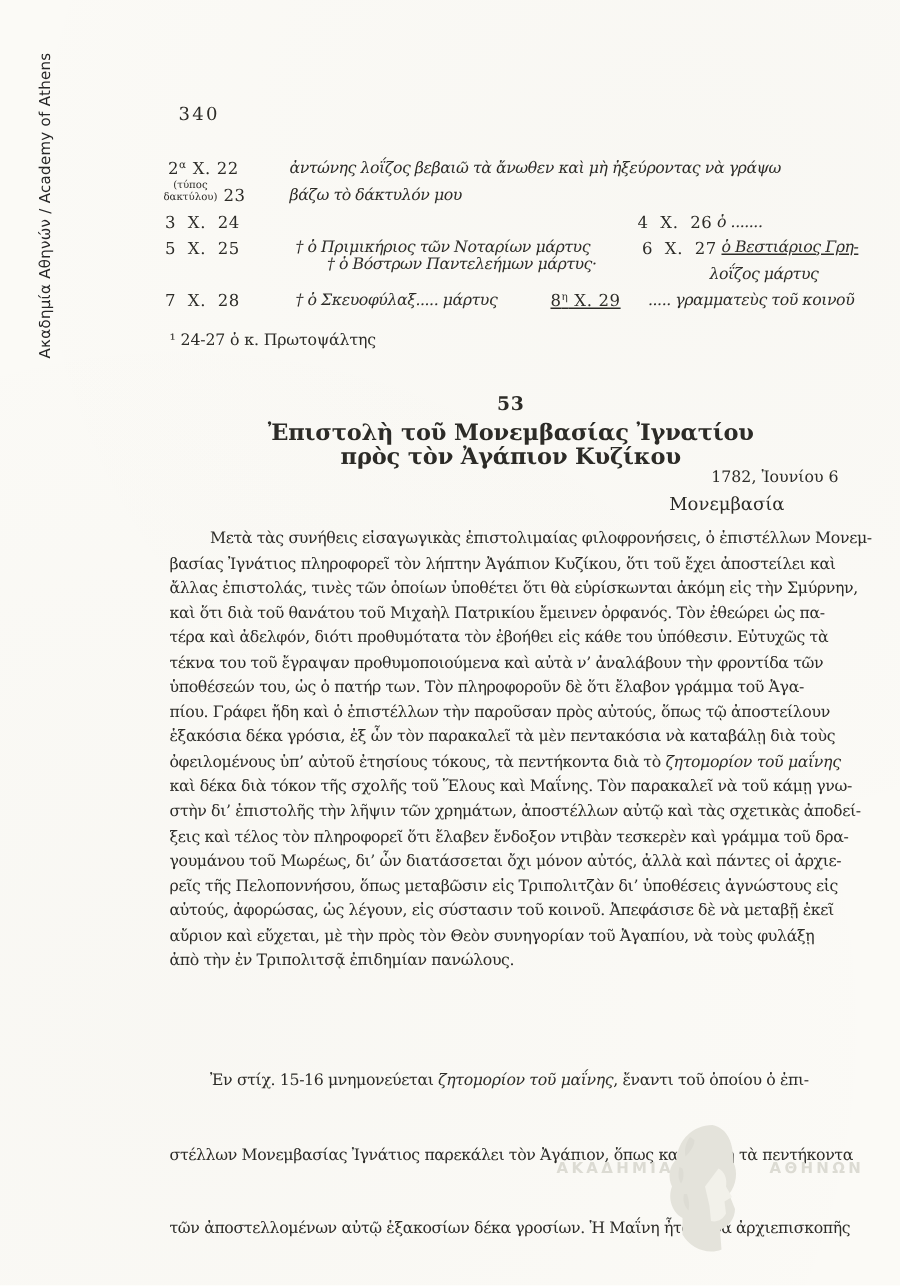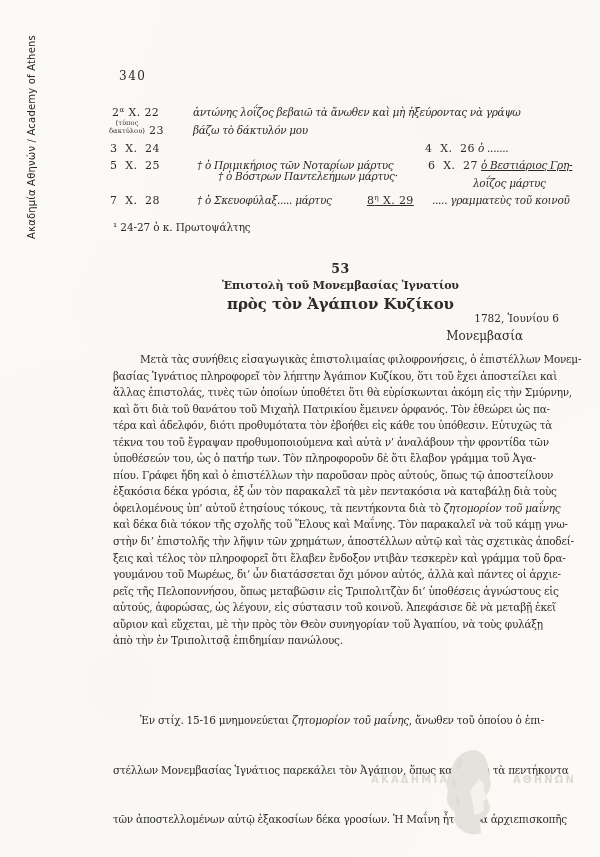--- a/index.html
+++ b/index.html
@@ -25,21 +25,21 @@
   
   .app-num{font-size:11px;letter-spacing:0.4px;white-space:pre;}
   .app-text{font-size:10.5px;font-style:italic;letter-spacing:-0.3px;white-space:pre;}
   .sup{font-size:7px;vertical-align:4px;}
   .tiny-label{left:106px;top:120px;width:42px;text-align:center;
     font-size:6.8px;line-height:7.8px;letter-spacing:0;}
   .footnote{left:113px;top:221px;font-size:10.5px;letter-spacing:-0.1px;white-space:pre;}
   
   .sec-center{left:122px;width:437px;text-align:center;font-weight:700;}
   .sec-num{top:261px;font-size:12.5px;letter-spacing:0.5px;}
-  .sec-t1{top:279px;font-size:11px;letter-spacing:-0.1px;}
+  .sec-t1{top:279px;font-size:15px;letter-spacing:-0.1px;}
   .sec-t2{top:295px;font-size:15px;letter-spacing:-0.1px;}
   .date-line{right:41px;top:312px;font-size:10.5px;white-space:pre;}
   .place-line{right:77px;top:329px;font-size:12px;white-space:pre;margin-left:40px;}
   
   .para{font-size:10.5px;line-height:16.55px;letter-spacing:-0.25px;white-space:pre;}
   .para1{left:113px;top:351px;text-indent:27px;}
   .para2{left:113px;top:679px;}
   .para2 .c-line{white-space:pre;}
   .para2 .c-line.first{padding-left:27px;}
   .it{font-style:italic;}
@@ -106,21 +106,21 @@
 καὶ δέκα διὰ τόκον τῆς σχολῆς τοῦ Ἕλους καὶ Μαΐνης. Τὸν παρακαλεῖ νὰ τοῦ κάμῃ γνω-
 στὴν δι’ ἐπιστολῆς τὴν λῆψιν τῶν χρημάτων, ἀποστέλλων αὐτῷ καὶ τὰς σχετικὰς ἀποδεί-
 ξεις καὶ τέλος τὸν πληροφορεῖ ὅτι ἔλαβεν ἔνδοξον ντιβὰν τεσκερὲν καὶ γράμμα τοῦ δρα-
 γουμάνου τοῦ Μωρέως, δι’ ὧν διατάσσεται ὄχι μόνον αὐτός, ἀλλὰ καὶ πάντες οἱ ἀρχιε-
 ρεῖς τῆς Πελοποννήσου, ὅπως μεταβῶσιν εἰς Τριπολιτζὰν δι’ ὑποθέσεις ἀγνώστους εἰς
 αὐτούς, ἀφορώσας, ὡς λέγουν, εἰς σύστασιν τοῦ κοινοῦ. Ἀπεφάσισε δὲ νὰ μεταβῇ ἐκεῖ
 αὔριον καὶ εὔχεται, μὲ τὴν πρὸς τὸν Θεὸν συνηγορίαν τοῦ Ἀγαπίου, νὰ τοὺς φυλάξῃ
 ἀπὸ τὴν ἐν Τριπολιτσᾷ ἐπιδημίαν πανώλους.</span></div>
 
   <div class="abs para para2">
-    <div class="c-line first"><span>Ἐν στίχ. 15-16 μνημονεύεται </span><span class="it">ζητομορίον τοῦ μαΐνης</span><span>, ἄνωθεν τοῦ ὁποίου ὁ ἐπι-</span></div>
+    <div class="c-line first"><span>Ἐν στίχ. 15-16 μνημονεύεται </span><span class="it">ζητομορίον τοῦ μαΐνης</span><span>, ἔναντι τοῦ ὁποίου ὁ ἐπι-</span></div>
     <div class="c-line">στέλλων Μονεμβασίας Ἰγνάτιος παρεκάλει τὸν Ἀγάπιον, ὅπως καταβάλῃ τὰ πεντήκοντα</div>
     <div class="c-line">τῶν ἀποστελλομένων αὐτῷ ἑξακοσίων δέκα γροσίων. Ἡ Μαΐνη ἦτο ἕδρα ἀρχιεπισκοπῆς</div>
     
   </div>
 
   <div class="abs wm-text wm-left">ΑΚΑΔΗΜΙΑ</div>
   <svg class="abs wm-stamp" viewBox="0 0 76 94" aria-hidden="true">
     <path fill="#e4e3db" d="M37,4 C24,4 14,14 13,27 C8,31 7,39 10,45 C7,53 10,62 17,66 L17,77 C22,86 34,91 43,87 L42,74 C48,72 52,66 52,60 L48,50 C53,44 54,35 51,29 C51,16 47,6 37,4 Z"></path>
     <path fill="#f2f1ea" d="M41,33 C45,35 47,40 46,45 L50,52 L45,55 L46,63 C44,67 40,69 36,68 L35,58 L32,45 Z"></path>
     <path fill="#dddcd4" d="M22,12 C19,16 18,21 19,25 C22,22 25,18 25,14 Z M15,32 C14,36 14,40 16,43 C18,40 18,36 17,33 Z M18,50 C17,54 18,58 21,61 C22,57 21,53 20,50 Z"></path>

